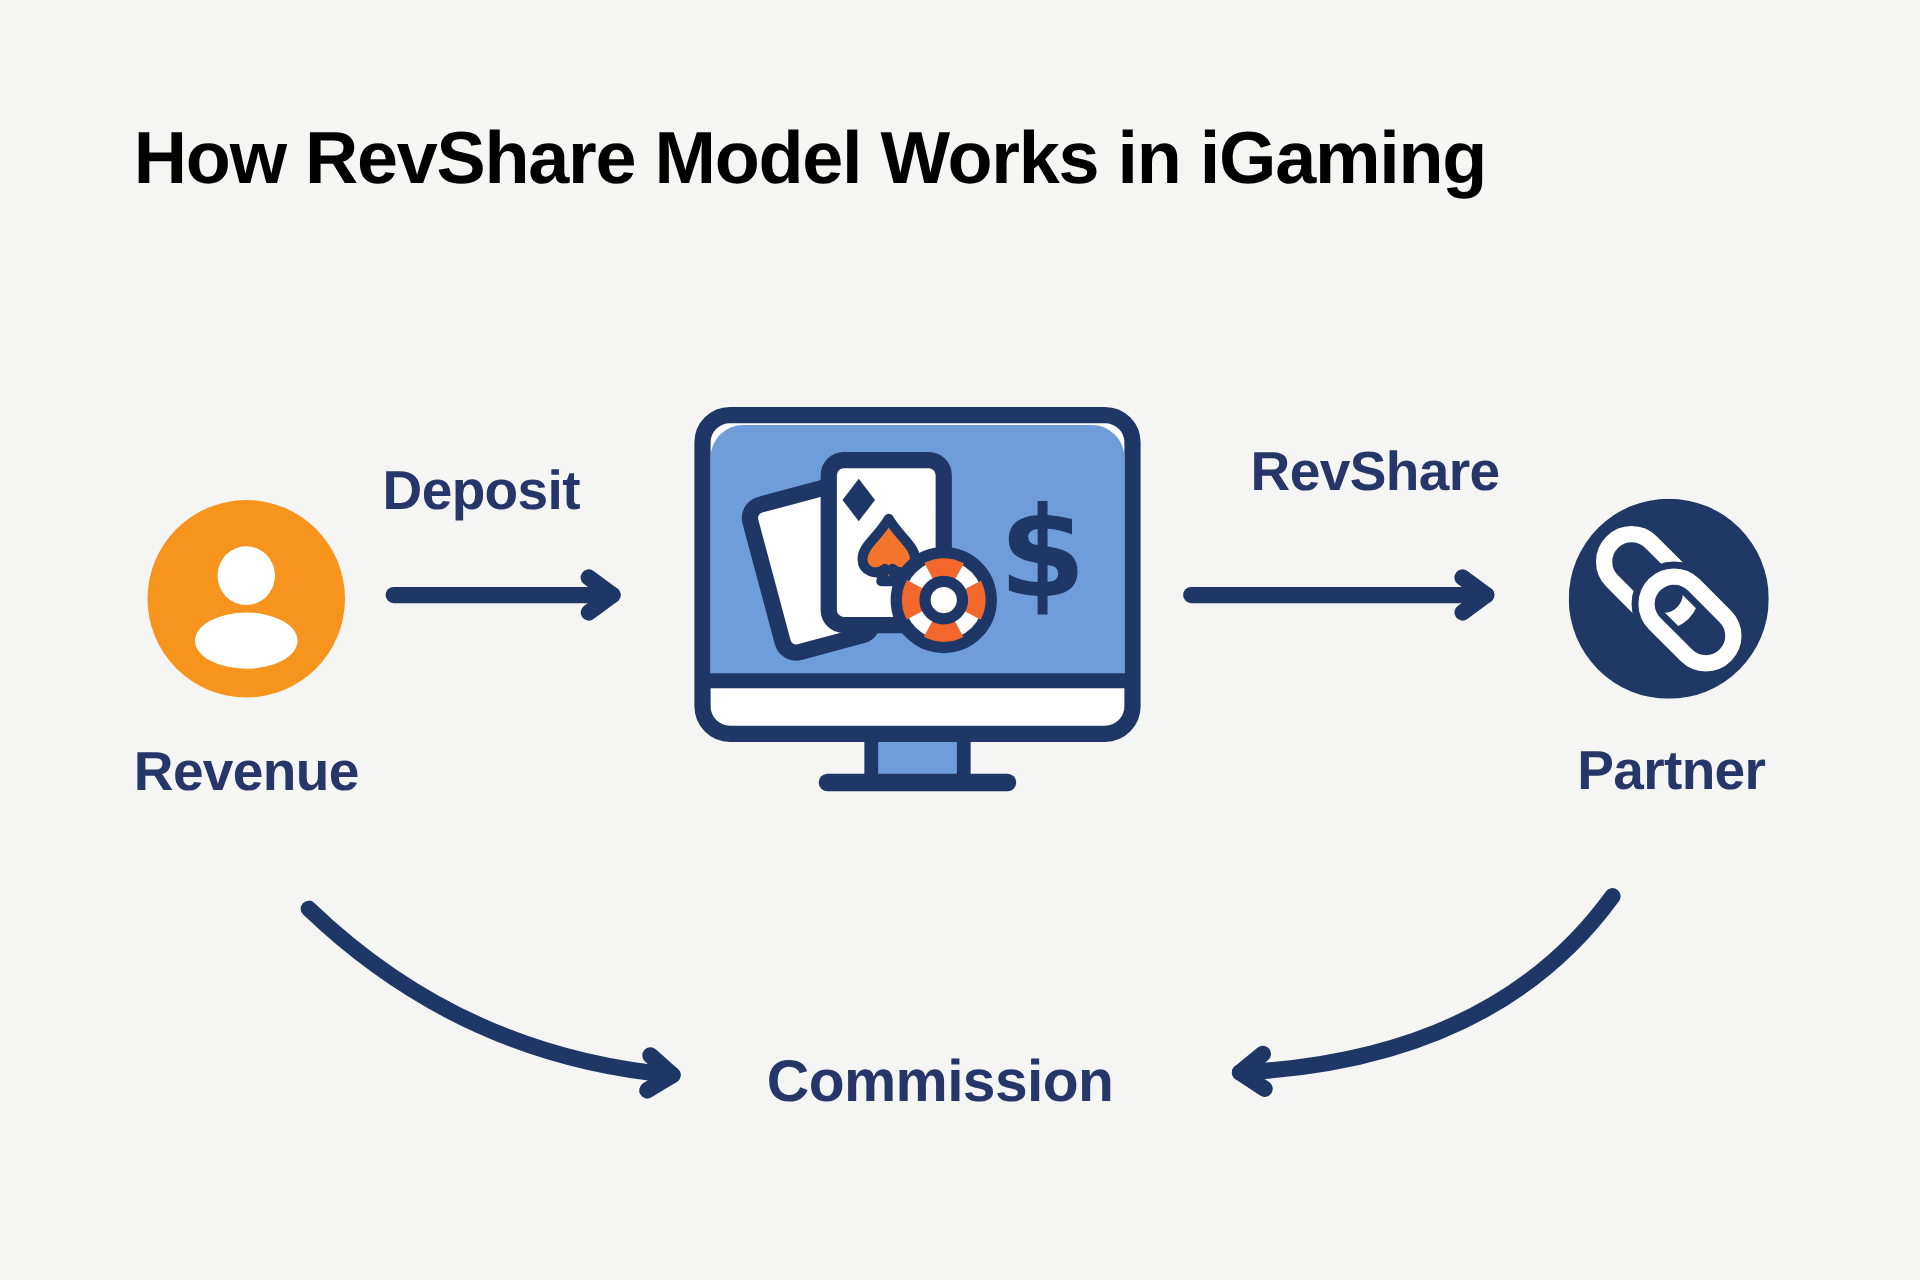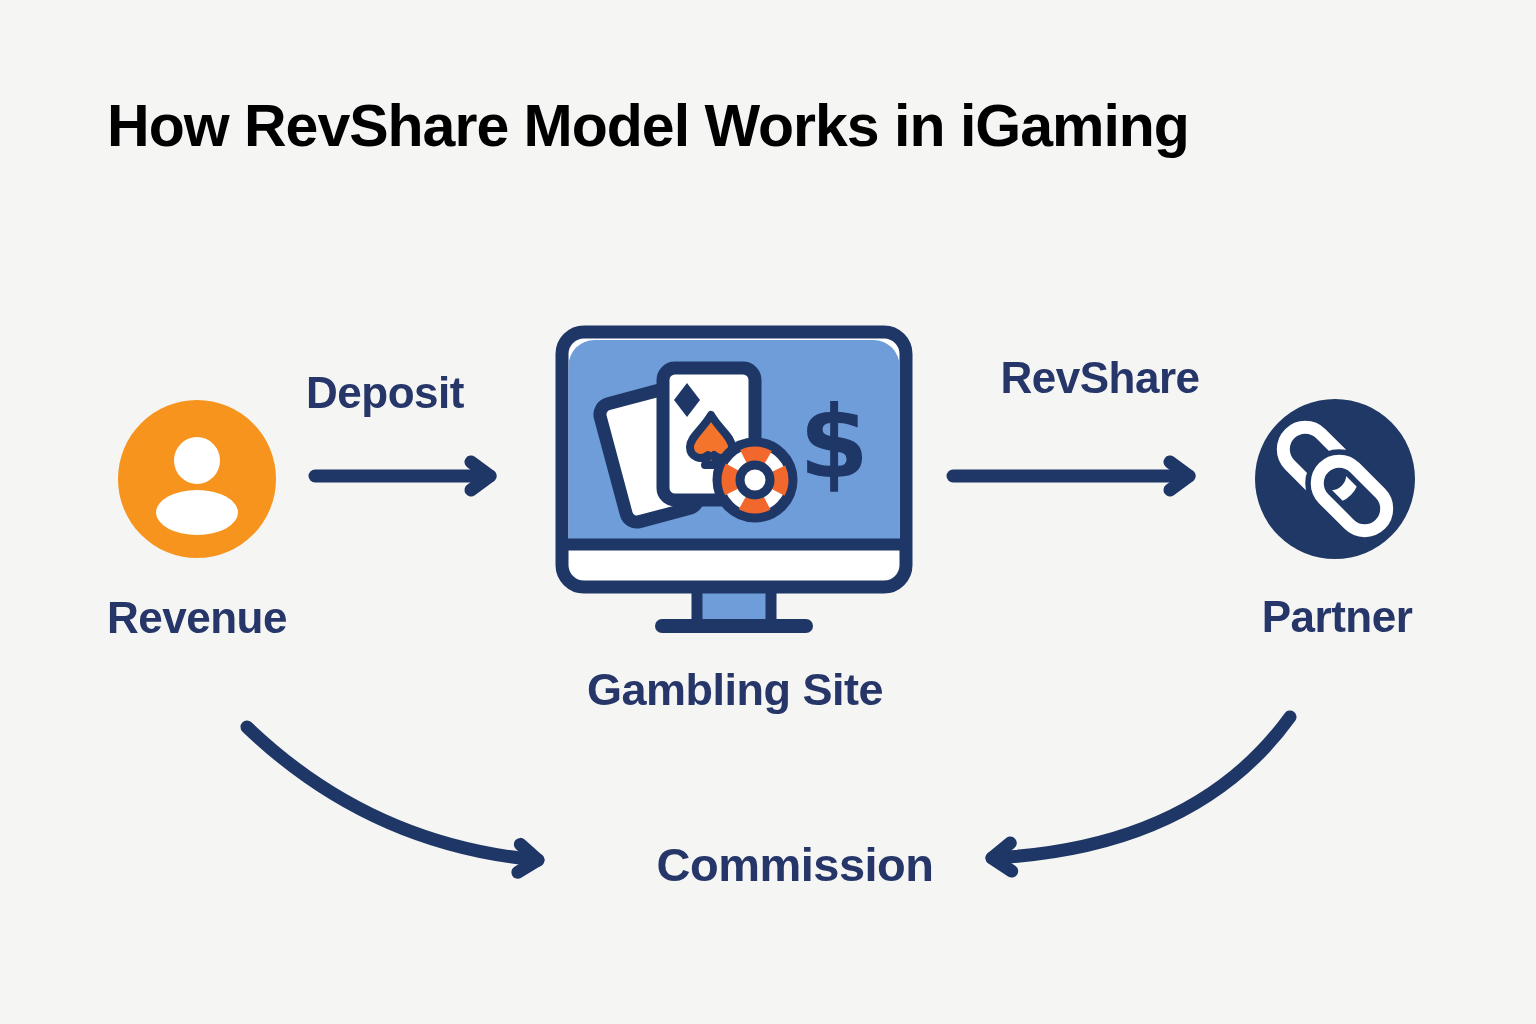--- a/index.html
+++ b/index.html
@@ -123,37 +123,36 @@
 
       <g>
         <circle cx="210" cy="160" r="37" fill="#FFFFFF" stroke="#1F3766" stroke-width="11"></circle>
         <circle cx="210" cy="160" r="25" fill="none" stroke="#F2672B" stroke-width="17" stroke-dasharray="24.6 14.7" stroke-dashoffset="12.3"></circle>
         <circle cx="210" cy="160" r="15" fill="#FFFFFF" stroke="#1F3766" stroke-width="9"></circle>
       </g>
 
       <text x="289" y="122" text-anchor="middle" dominant-baseline="central" font-family="DejaVu Sans, sans-serif" font-size="100" font-weight="bold" fill="#1F3766">$</text>
     </svg>
   </div>
-  <div class="node-label" style="left:735px;top:664px;font-size:45px;">Gambling Site</div>
 
   <div class="partner-wrap">
     <svg width="160" height="160" viewBox="0 0 160 160">
       <circle cx="80" cy="80" r="80" fill="#203865"></circle>
       <g transform="translate(80,80) rotate(-45)">
         <rect x="-22" y="-64" width="44" height="80" rx="22" fill="none" stroke="#FFFFFF" stroke-width="13"></rect>
         <rect x="-22" y="-16" width="44" height="80" rx="22" fill="none" stroke="#203865" stroke-width="24"></rect>
         <rect x="-22" y="-16" width="44" height="80" rx="22" fill="none" stroke="#FFFFFF" stroke-width="13"></rect>
       </g>
     </svg>
   </div>
   <div class="node-label" style="left:1337px;top:592px;">Partner</div>
 
   <div class="flow-label" style="left:385px;top:368px;">Deposit</div>
   <div class="flow-label" style="left:1100px;top:353px;">RevShare</div>
-  <div class="flow-label" style="left:752px;top:837px;font-size:47px;margin-left:43px;">Commission</div>
+  <div class="flow-label" style="left:752px;top:837px;font-size:47px;">Commission</div>
 
   <svg class="arrow-layer" viewBox="0 0 1536 1024">
     <defs>
       <marker id="head" markerWidth="60" markerHeight="60" refX="30" refY="30" orient="auto" markerUnits="userSpaceOnUse" overflow="visible">
         <path d="M11,16 L30,30 L11,44" fill="none" stroke="#1F3766" stroke-width="13" stroke-linecap="round" stroke-linejoin="round"></path>
       </marker>
     </defs>
     <path d="M315,476 H490" fill="none" stroke="#1F3766" stroke-width="13" stroke-linecap="round" marker-end="url(#head)"></path>
     <path d="M953,476 H1189" fill="none" stroke="#1F3766" stroke-width="13" stroke-linecap="round" marker-end="url(#head)"></path>
     <path d="M247,727 Q370,845 538,860" fill="none" stroke="#1F3766" stroke-width="13" stroke-linecap="round" marker-end="url(#head)"></path>

